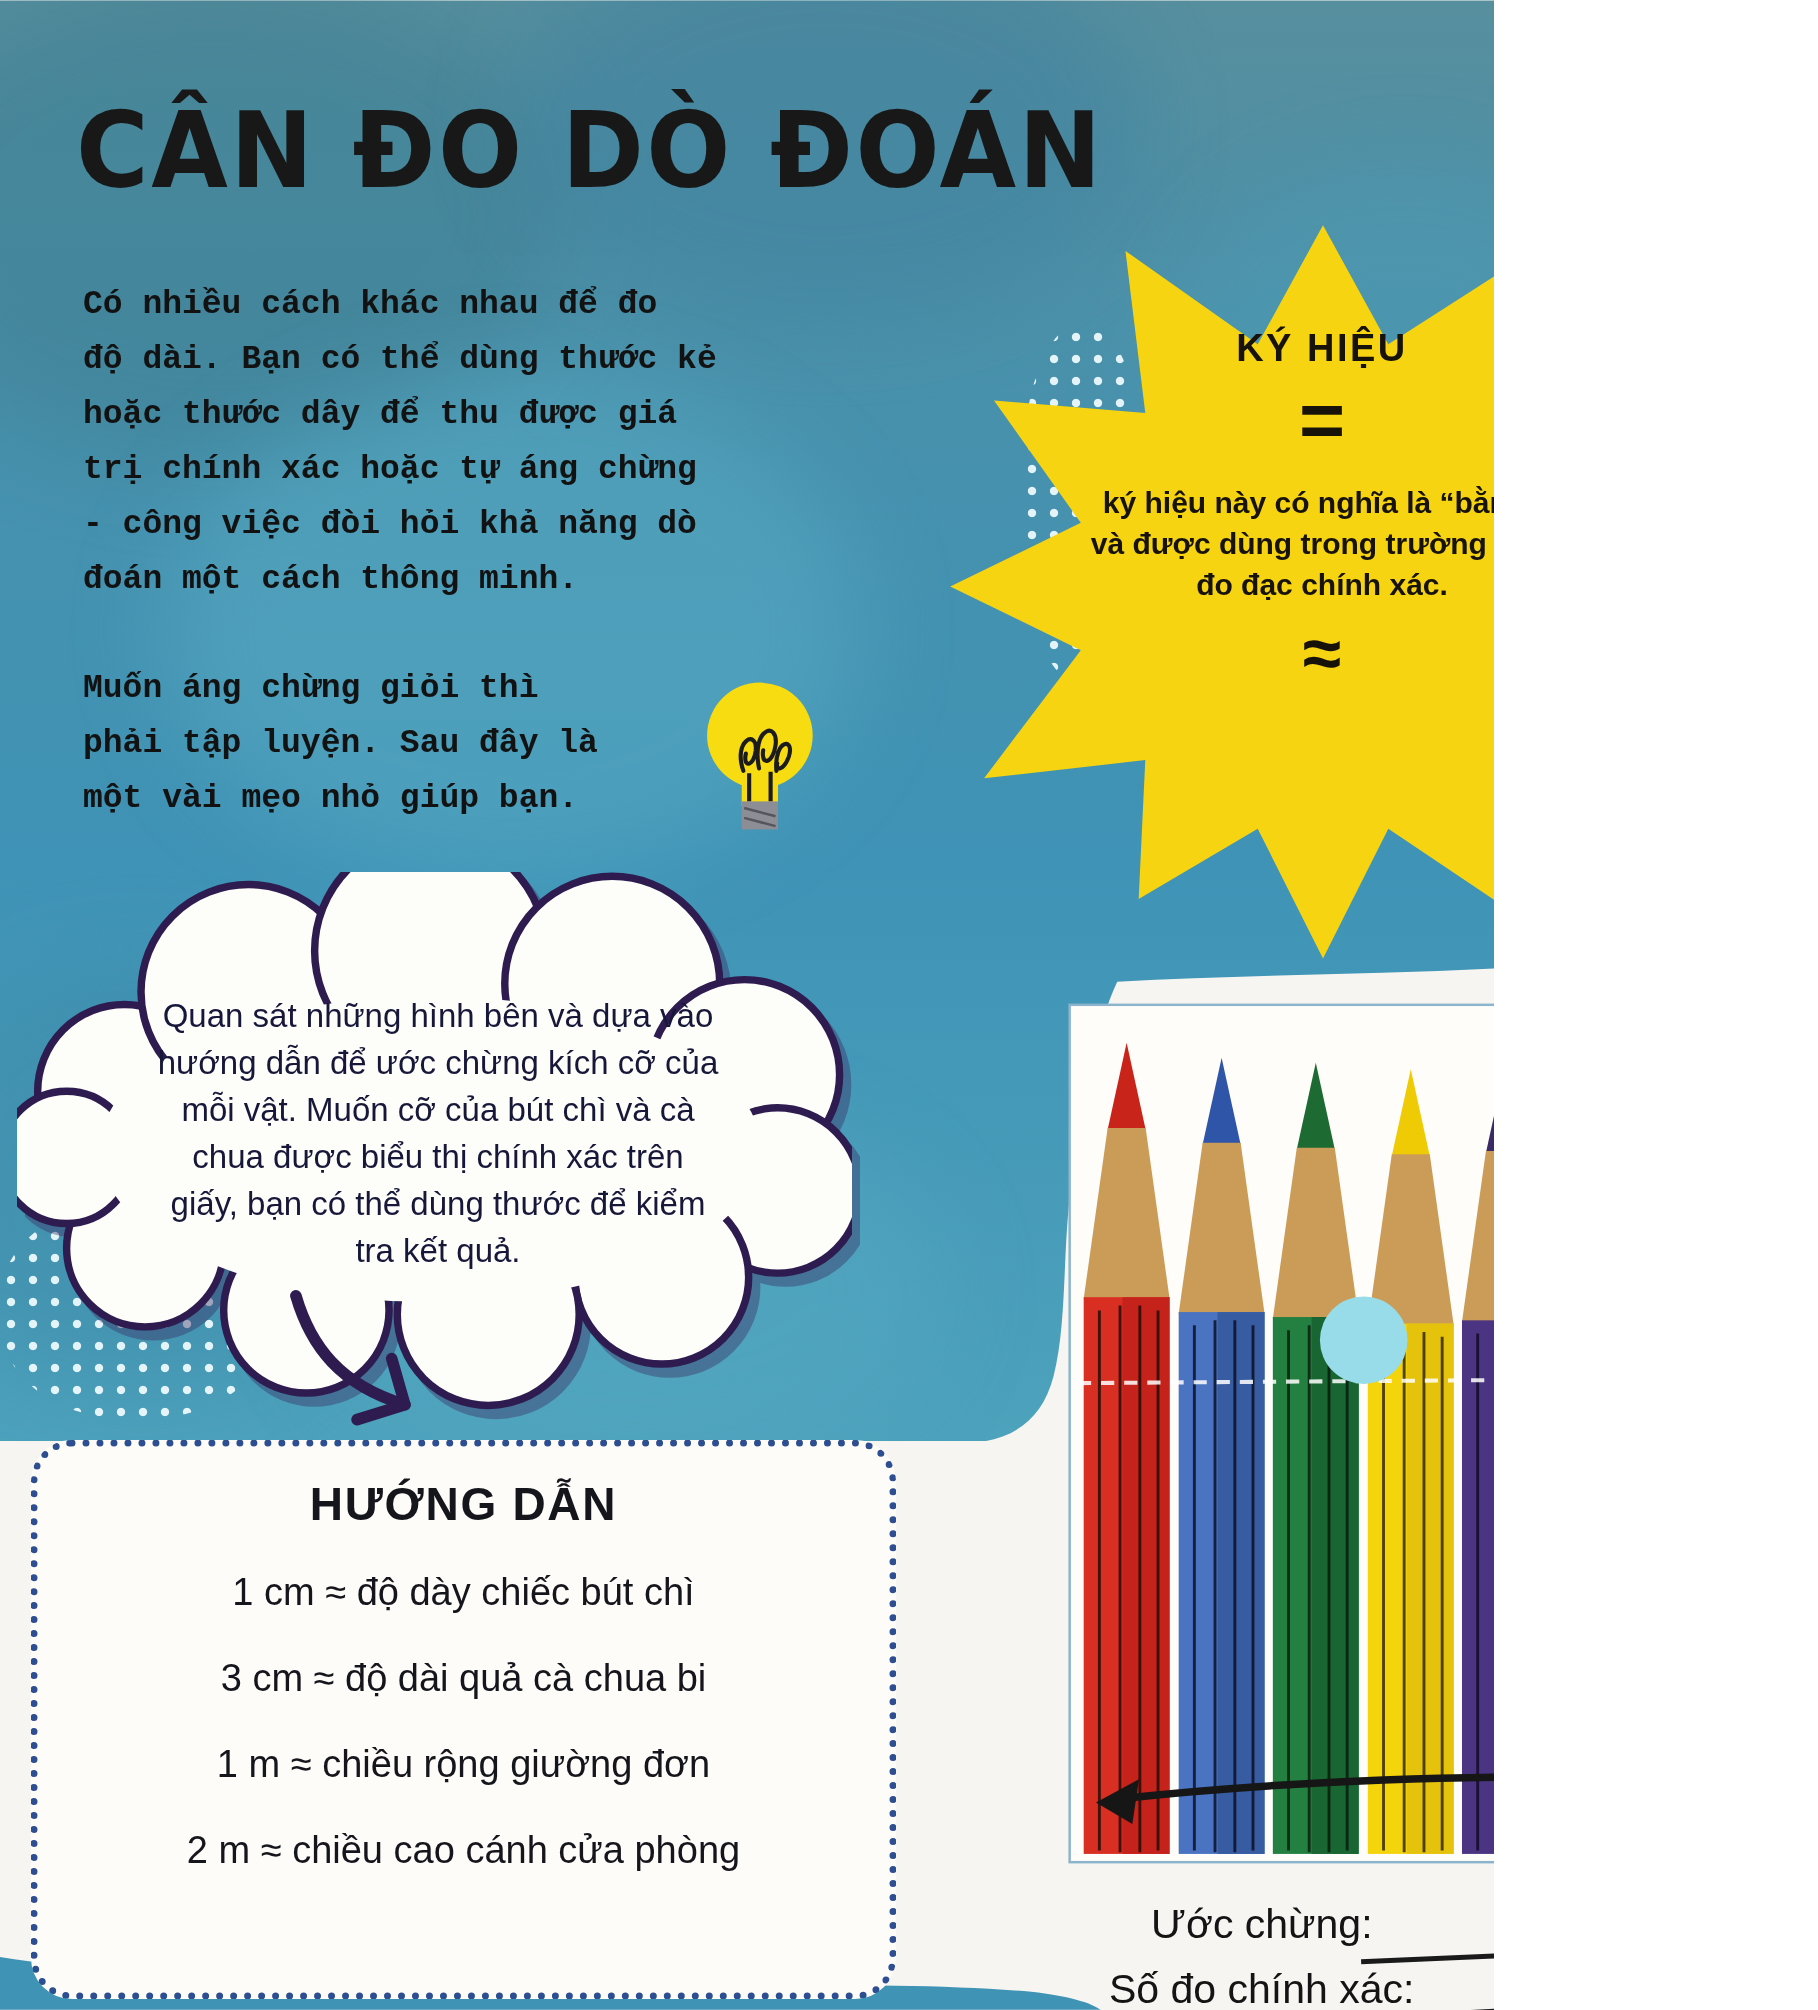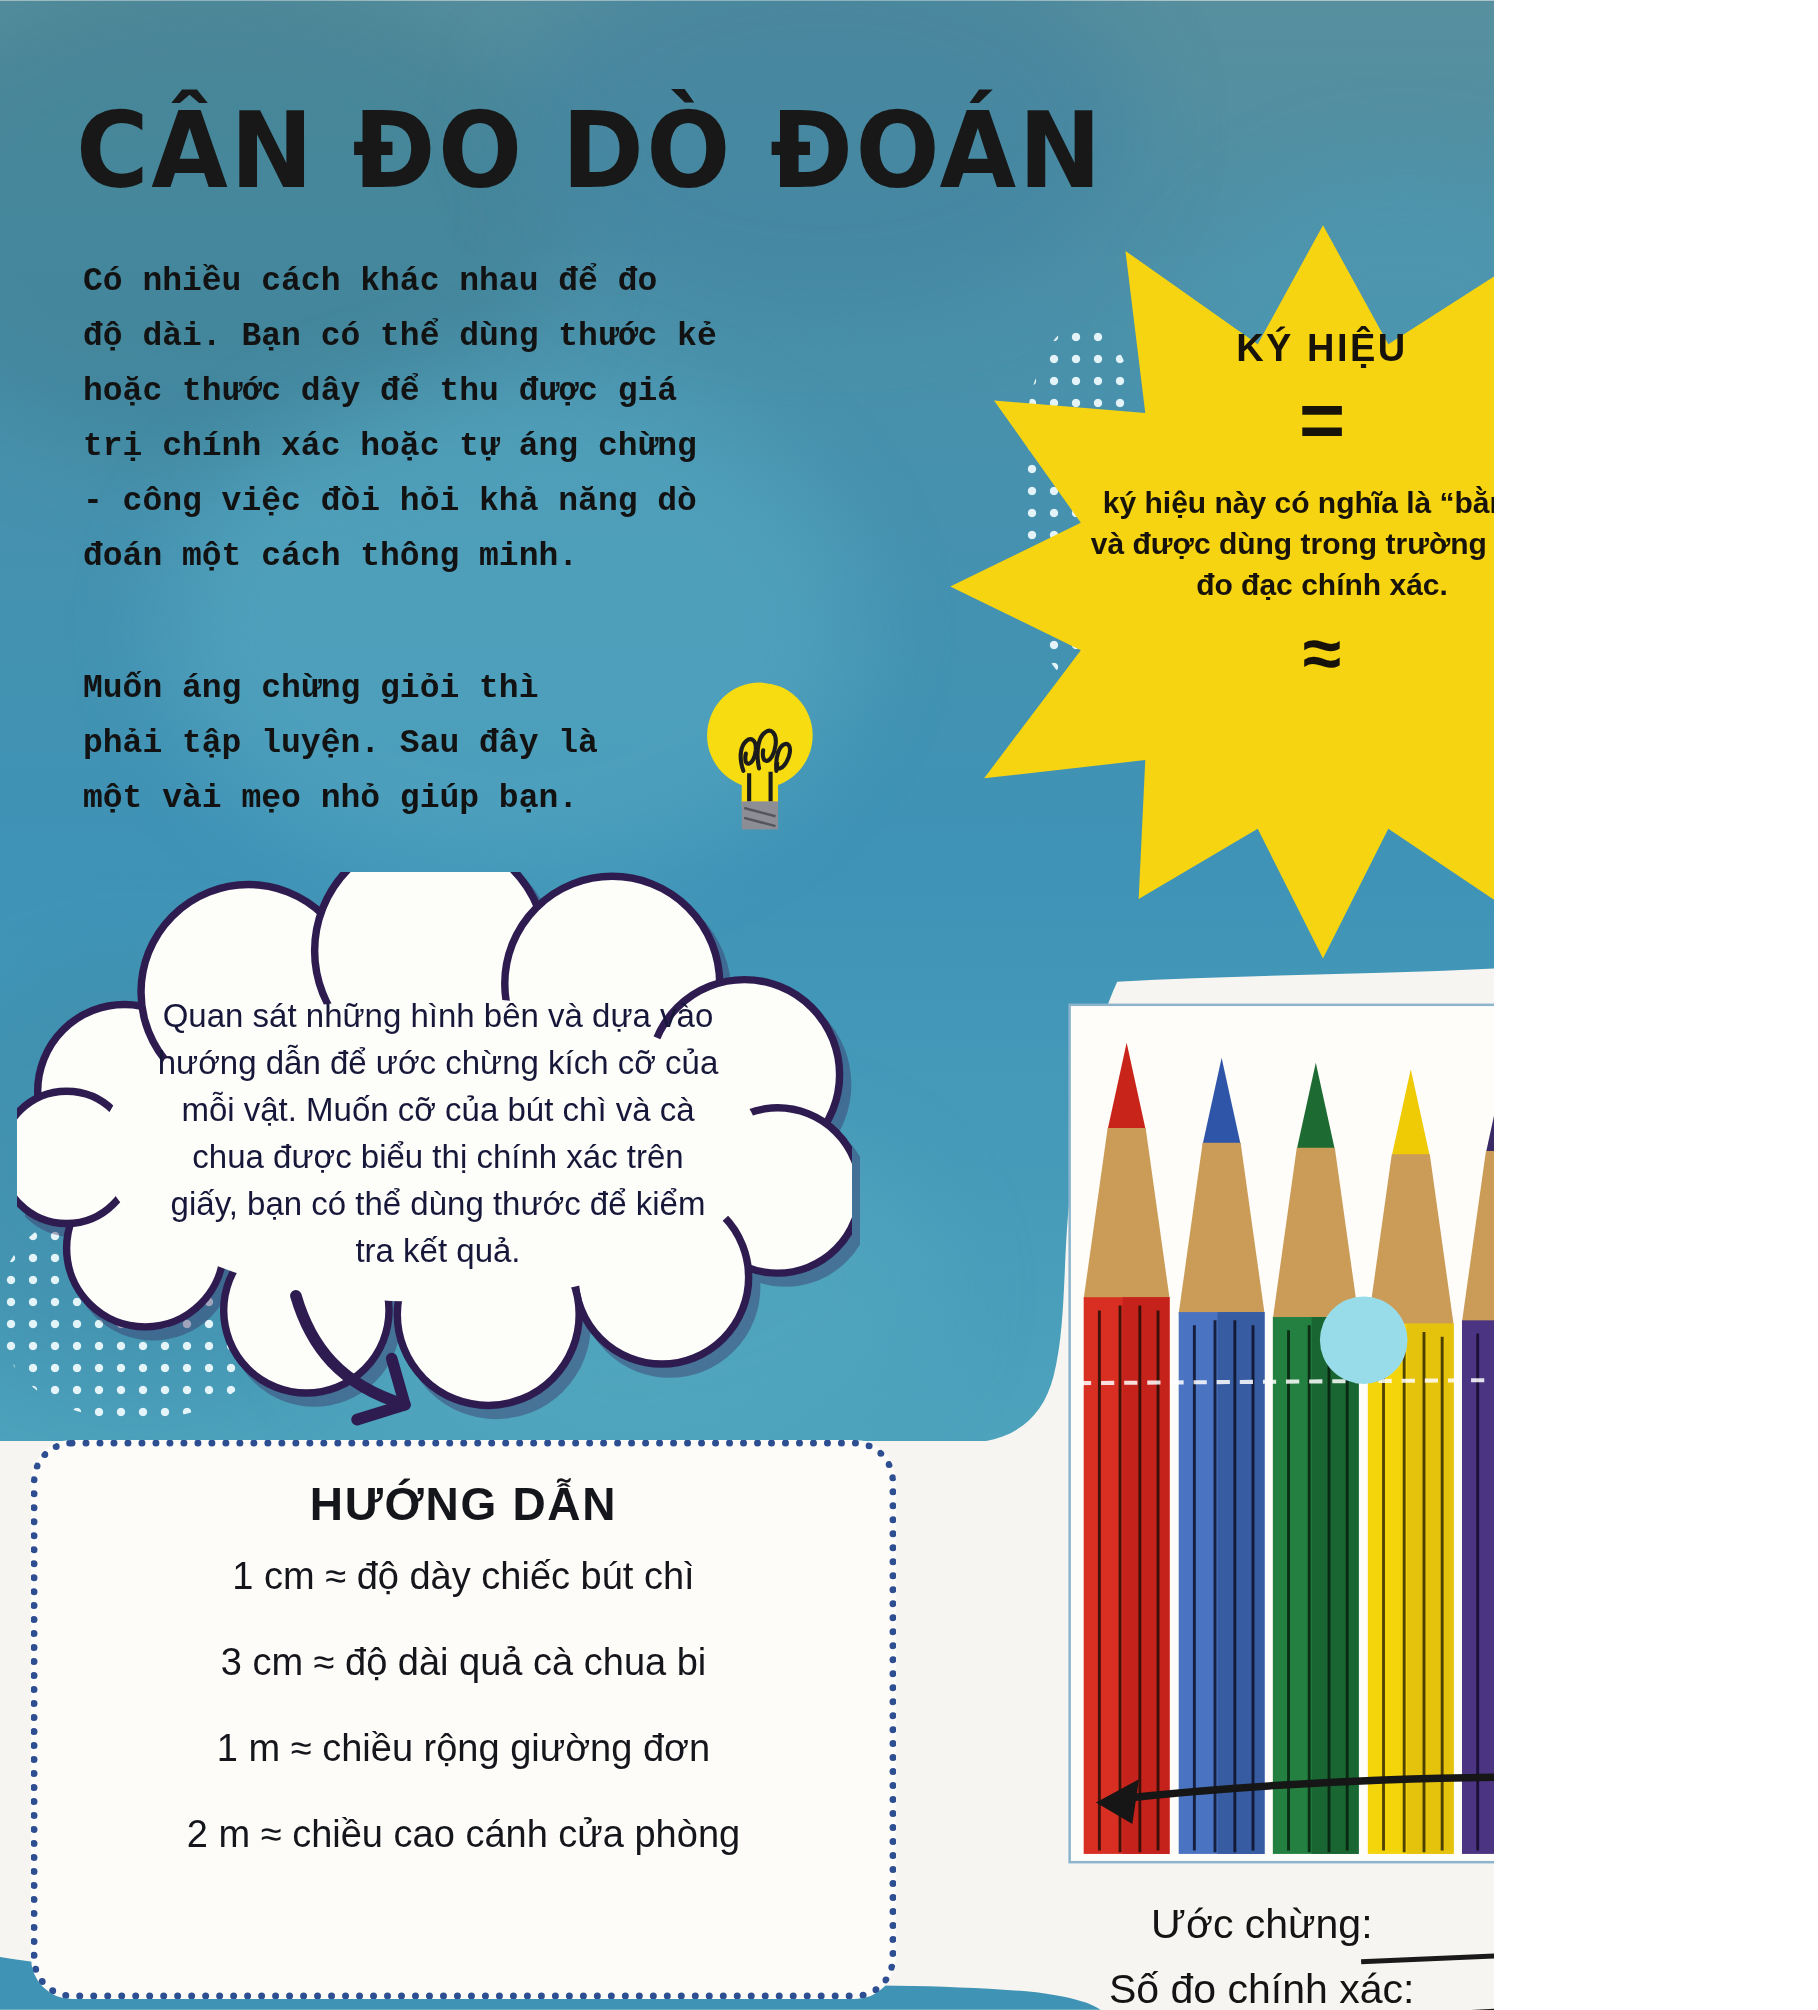--- a/index.html
+++ b/index.html
@@ -49,21 +49,21 @@
     font-size:33px;line-height:47px;color:#17173a;
   }
   #bubble-arrow{left:281px;top:1289px;z-index:3;}
   
   .guide-box{
     left:31px;top:1440px;width:865px;height:559px;z-index:3;
     box-sizing:border-box;background:#fdfcf9;
     border:7.4px dotted #2e4e92;border-radius:41px;
     text-align:center;padding-top:30px;
   }
-  .guide-title{font-size:46px;font-weight:bold;letter-spacing:1.7px;margin-bottom:2px;color:#15151c;}
+  .guide-title{font-size:46px;font-weight:bold;letter-spacing:1.7px;margin-bottom:18px;color:#15151c;}
   .guide-item{font-size:38px;line-height:86px;color:#15151c;}
   
   #pencils{left:1068px;top:1003px;z-index:2;}
   #measure-arrow{left:1091px;top:1751px;z-index:2;}
   
   .answer-label{z-index:2;font-size:41px;color:#141414;}
   .answer-line{z-index:2;border-bottom:5px solid #1a1a1a;}
 </style>
 </head>
 <body>
@@ -101,21 +101,21 @@
     <path d="M0,2368 C180,2398 420,2386 640,2396 C860,2406 1080,2396 1248,2410
              C1294,2415 1322,2424 1332,2432 L0,2432 Z" fill="#3f93b4"></path>
   </svg>
 
   <div class="abs dots" style="left:1021px;top:326px;width:124px;height:355px;"></div>
   <div class="abs dots" style="left:1591px;top:248px;width:120px;height:207px;"></div>
   <div class="abs dots" style="left:0px;top:1203px;width:273px;height:215px;"></div>
 
   <div class="abs title">CÂN ĐO DÒ ĐOÁN</div>
 
-  <div class="abs typewriter pre" style="left:83px;top:254px;width:744px;">Có nhiều cách khác nhau để đo
+  <div class="abs typewriter pre" style="left:83px;top:277px;width:744px;">Có nhiều cách khác nhau để đo
 độ dài. Bạn có thể dùng thước kẻ
 hoặc thước dây để thu được giá
 trị chính xác hoặc tự áng chừng
 - công việc đòi hỏi khả năng dò
 đoán một cách thông minh.</div>
   <div class="abs typewriter pre" style="left:83px;top:661px;width:628px;">Muốn áng chừng giỏi thì
 phải tập luyện. Sau đây là
 một vài mẹo nhỏ giúp bạn.</div>
 
   <svg id="bulb" class="abs" width="132" height="165" viewBox="0 0 160 200">

